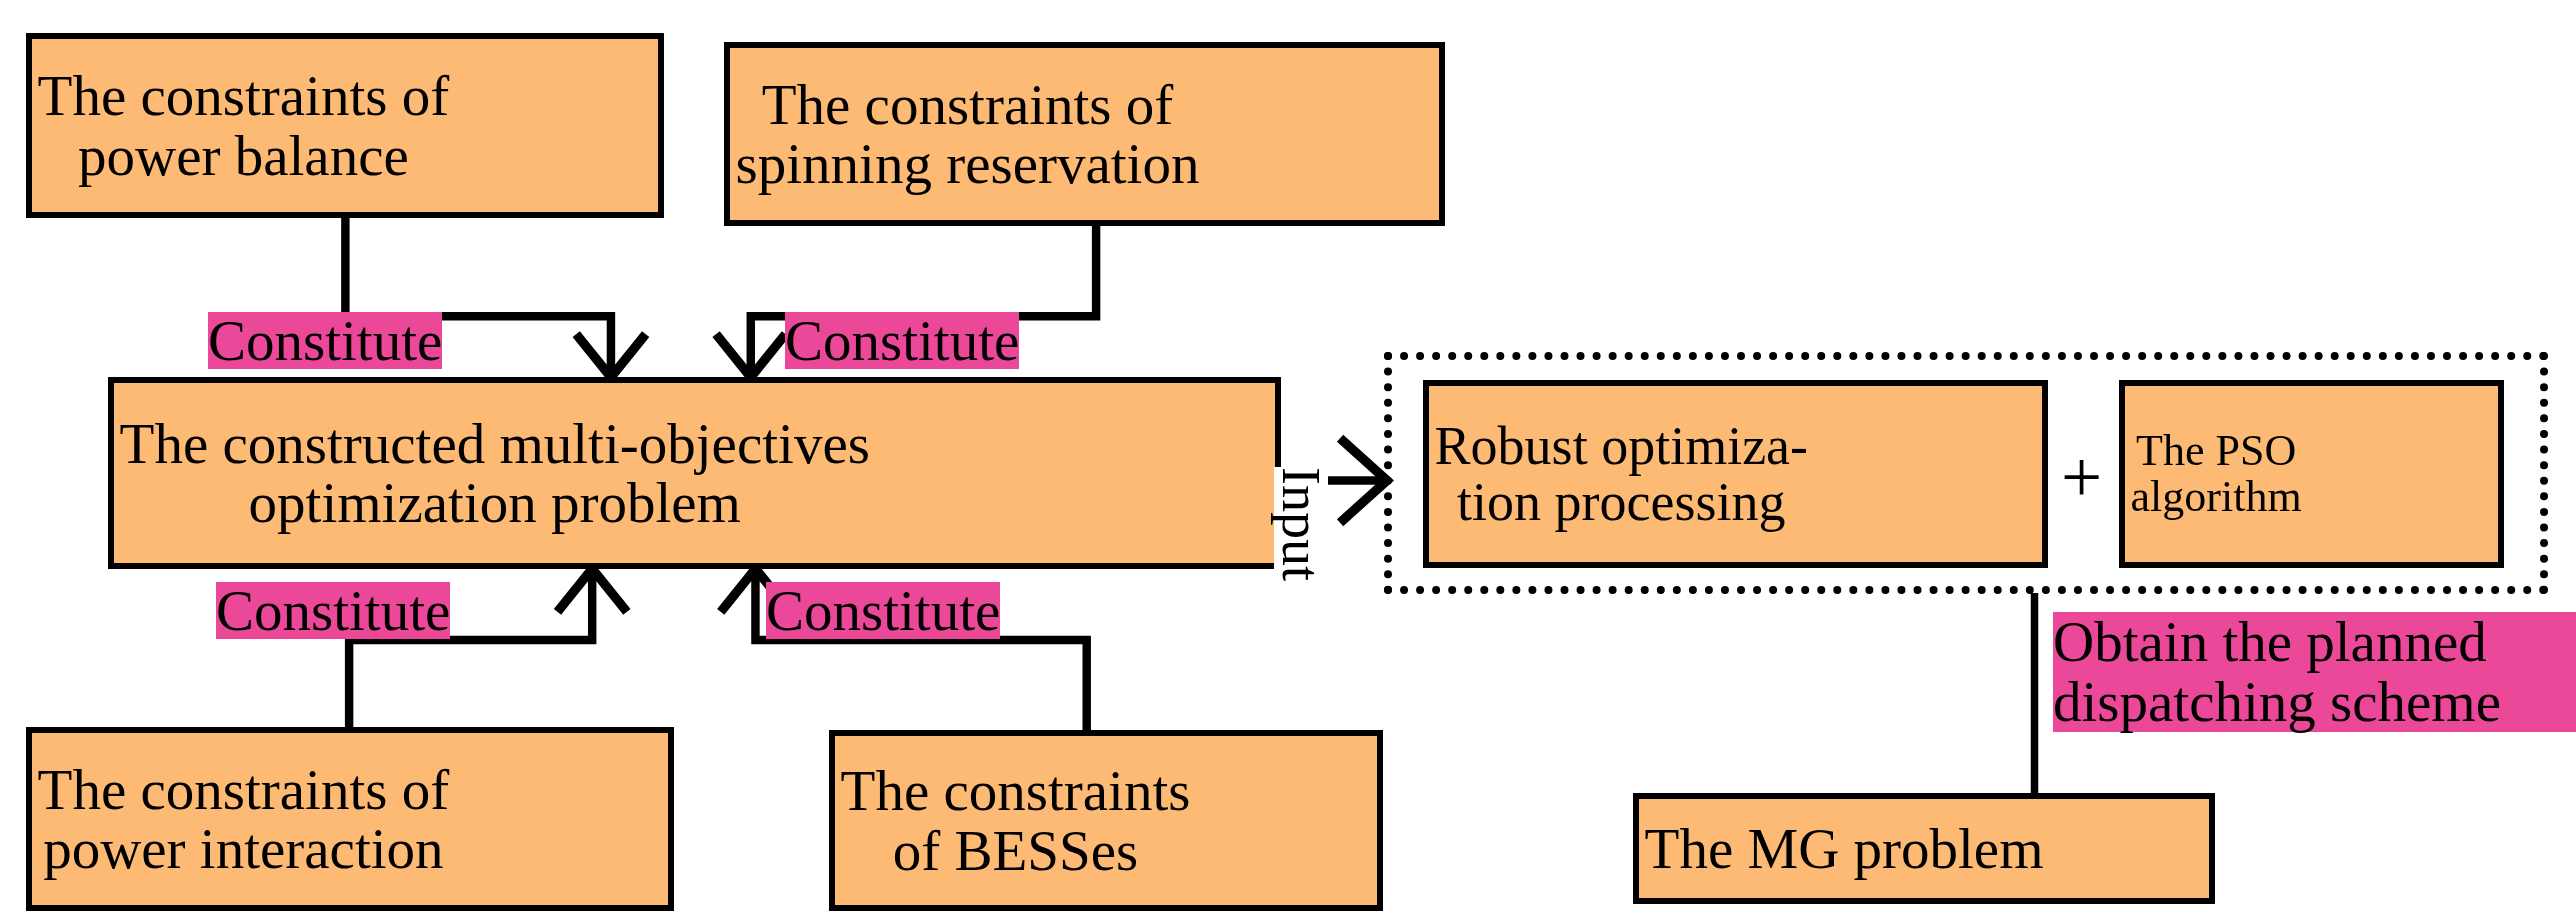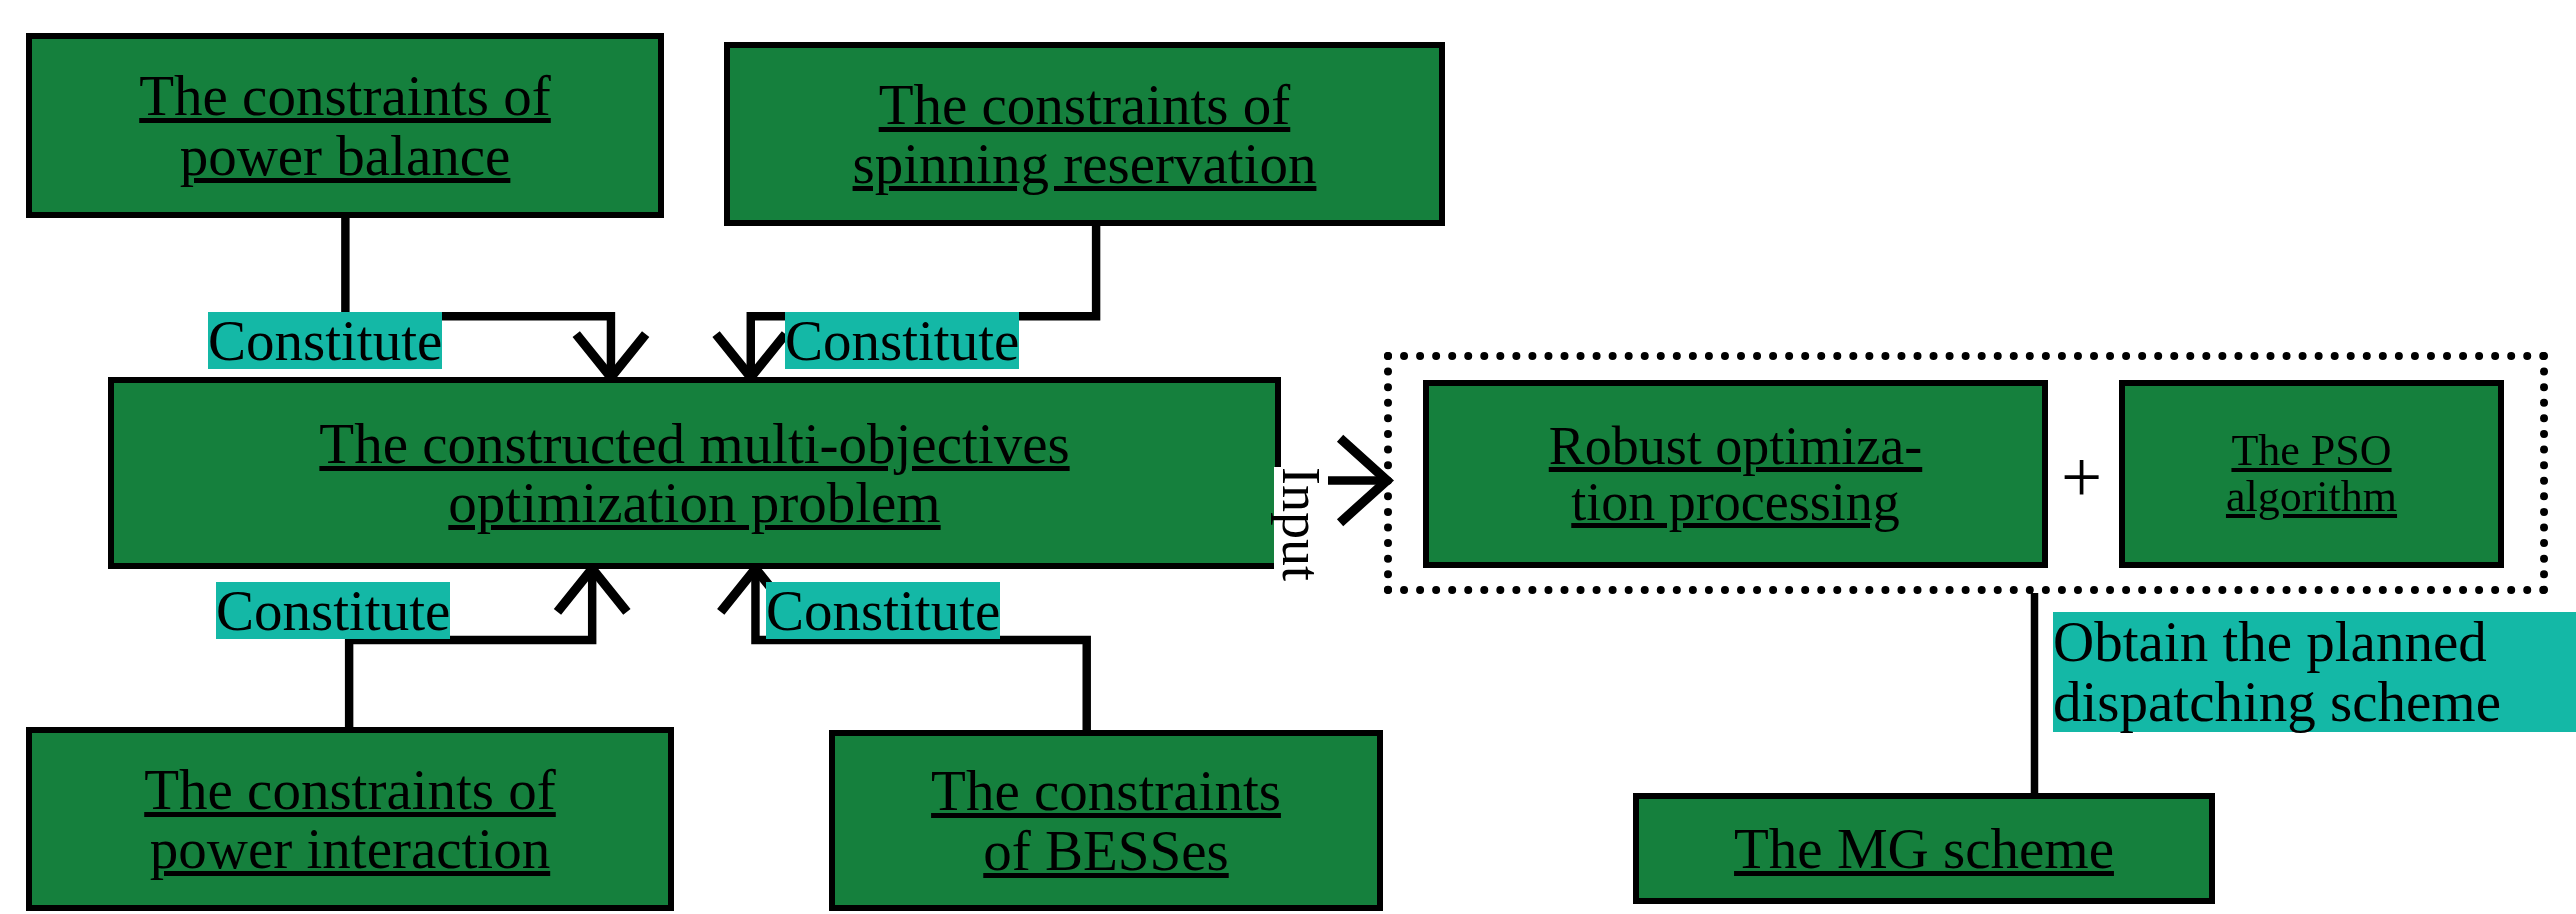--- a/index.html
+++ b/index.html
@@ -1,26 +1,26 @@
 <!DOCTYPE html>
 <html style="font-size:15px"><head>
 <meta charset="utf-8">
 <style>
   html,body{margin:0;padding:0;background:#ffffff;}
   body{width:2576px;height:914px;overflow:hidden;
        font-family:"Liberation Serif","DejaVu Serif",serif;color:#000;}
   #stage{position:relative;width:2576px;height:914px;background:#fff;}
   svg#wires{position:absolute;left:0;top:0;width:2576px;height:914px;}
-  .box{position:absolute;box-sizing:border-box;border:6.6px solid #000;background:#15803d;
-       display:flex;align-items:center;justify-content:center;text-align:center;
-       line-height:1.04;font-size:57px;text-decoration:underline;}
+  .box{position:absolute;box-sizing:border-box;border:6.6px solid #000;background:#fdba74;
+       display:flex;align-items:center;text-align:center;
+       line-height:1.04;font-size:57px;}
   .box .t{display:block;padding:0 5.6px;}
   .dotted-group{position:absolute;box-sizing:border-box;
        border:8.4px dotted #000;background:transparent;}
-  .lbl{position:absolute;font-size:57px;line-height:1;white-space:nowrap;background:#14b8a6;}
+  .lbl{position:absolute;font-size:57px;line-height:1;white-space:nowrap;background:#ec4899;}
   .lbl.multi{white-space:normal;line-height:1.05;}
   .plus{position:absolute;font-size:73px;line-height:1;font-family:"Liberation Serif",serif;}
   .vlabel{position:absolute;font-size:54px;line-height:1;white-space:nowrap;
        transform-origin:0 0;transform:rotate(90deg);background:#fff;}
 </style>
 </head>
 <body>
 
 <div id="stage">
 
@@ -85,17 +85,17 @@
 
   <div class="box" style="left:26px;top:727px;width:648px;height:184px;">
     <span class="t">The constraints of<br>power interaction</span>
   </div>
 
   <div class="box" style="left:829px;top:730px;width:554px;height:181px;">
     <span class="t">The constraints<br>of BESSes</span>
   </div>
 
   <div class="box" style="left:1633px;top:793px;width:582px;height:111px;">
-    <span class="t">The MG scheme</span>
+    <span class="t">The MG problem</span>
   </div>
 
 </div>
 
 
 </body></html>

